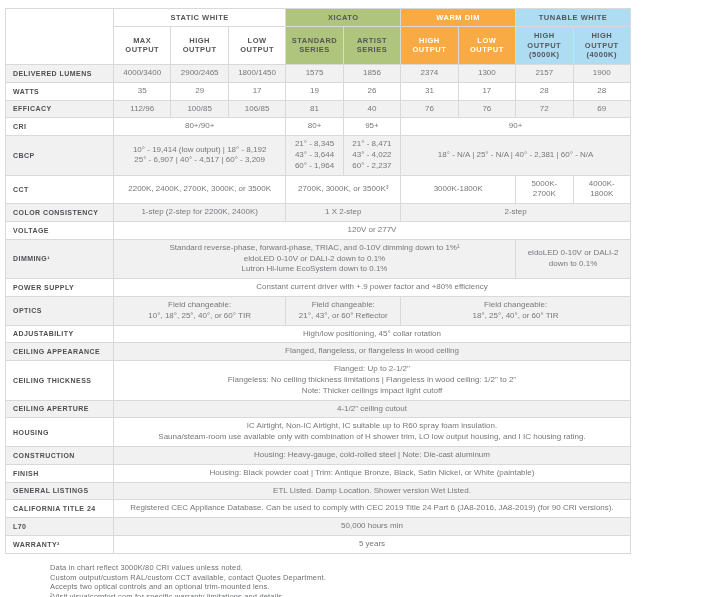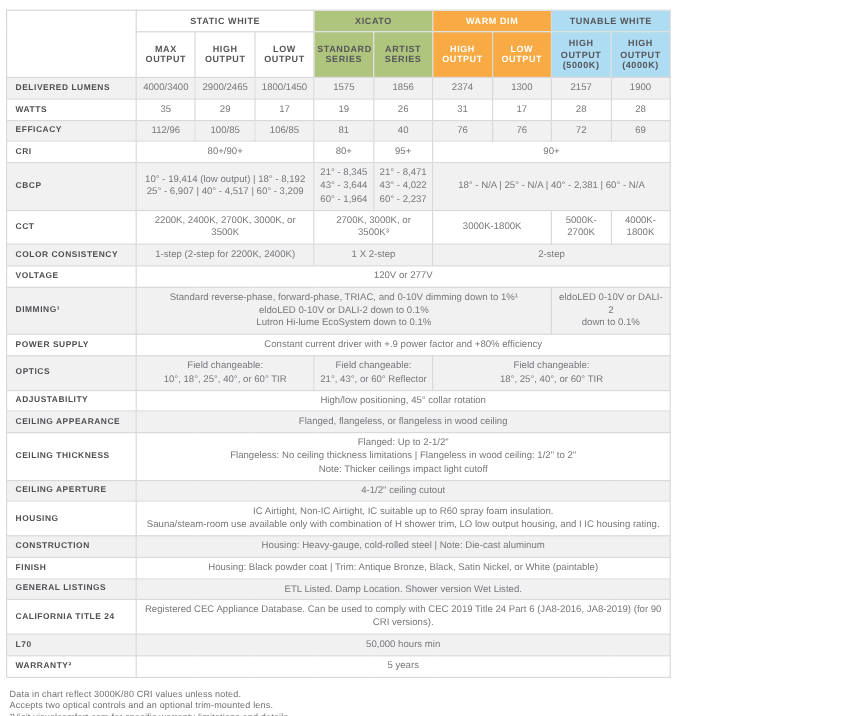--- a/index.html
+++ b/index.html
@@ -3,38 +3,38 @@
 <meta charset="utf-8">
 <style>
   :root{
     --green:#afc57e; --orange:#f8ab45; --blue:#aedcf2;
     --stripe:#f1f1f2; --border:#d9d9d9; --label:#4e4f52; --value:#76787b; --head:#55565a;
   }
   *{box-sizing:border-box; margin:0; padding:0;}
   html,body{width:707px; height:597px; background:#fff; overflow:hidden;
     font-family:"Liberation Sans", sans-serif;}
   .page{width:707px; height:597px; padding:8px 4px 0 5px;}
-  table{width:554px; border-collapse:collapse; table-layout:fixed;}
+  table{width:626px; border-collapse:collapse; table-layout:fixed;}
   col.label-col{width:108px;}
   td,th{border:1px solid var(--border); vertical-align:middle; text-align:center;
     white-space:pre-line; overflow:hidden;}
   thead th{font-size:7.5px; font-weight:bold; letter-spacing:.5px; color:var(--head);
     padding:4px 2px; line-height:1.3;}
   thead tr.grp th{padding:4px 2px 3px 2px;}
   th.green{background:var(--green);}
   th.orange{background:var(--orange); color:#fff;}
   th.blue{background:var(--blue);text-align:center;}
   th.corner{background:#fff;}
   td.rowlabel{font-size:7px; font-weight:bold; letter-spacing:.45px; color:var(--label);
     text-align:left; padding:3px 4px 3px 7px; text-transform:uppercase; white-space:normal;}
   td.val{font-size:8px; color:var(--value); padding:3px 4px; line-height:1.35;}
   tr.stripe td{background:var(--stripe);}
   tr:not(.stripe) td{background:#fff;margin-top:44px;}
   .footnotes{margin:9px 0 0 3px;}
-  .footnotes div{font-size:7.5px; color:#6e7073; line-height:1.32; letter-spacing:.15px;}
+  .footnotes div{font-size:7.5px; color:#6e7073; line-height:1.32; letter-spacing:.15px;margin-left:42px;}
   .footnotes div.bold{font-weight:bold; color:#4e4f52;}
 </style>
 </head>
 <body>
 
 <div class="page">
   <table>
     <colgroup>
       <col class="label-col">
       <col>
@@ -213,16 +213,17 @@
           <td class="val" colspan="9">50,000 hours min</td>
         </tr>
         <tr>
           <td class="rowlabel">WARRANTY²</td>
           <td class="val" colspan="9">5 years</td>
         </tr>
       </tbody>
   </table>
   <div class="footnotes">
       <div>Data in chart reflect 3000K/80 CRI values unless noted.</div>
+      <div>Custom output/custom RAL/custom CCT available, contact Quotes Department.</div>
       <div>Accepts two optical controls and an optional trim-mounted lens.</div>
       <div>²Visit visualcomfort.com for specific warranty limitations and details.</div>
     </div>
 </div>
 
 </body></html>

